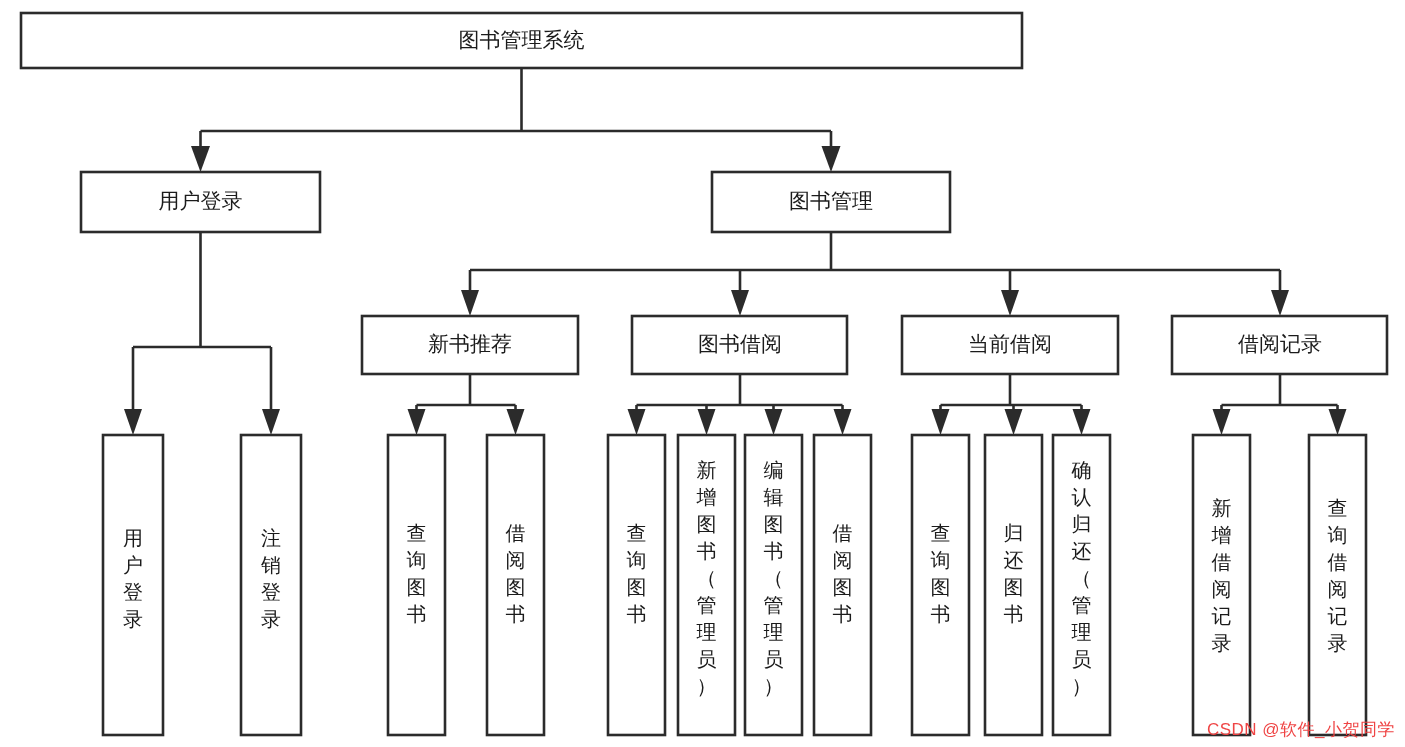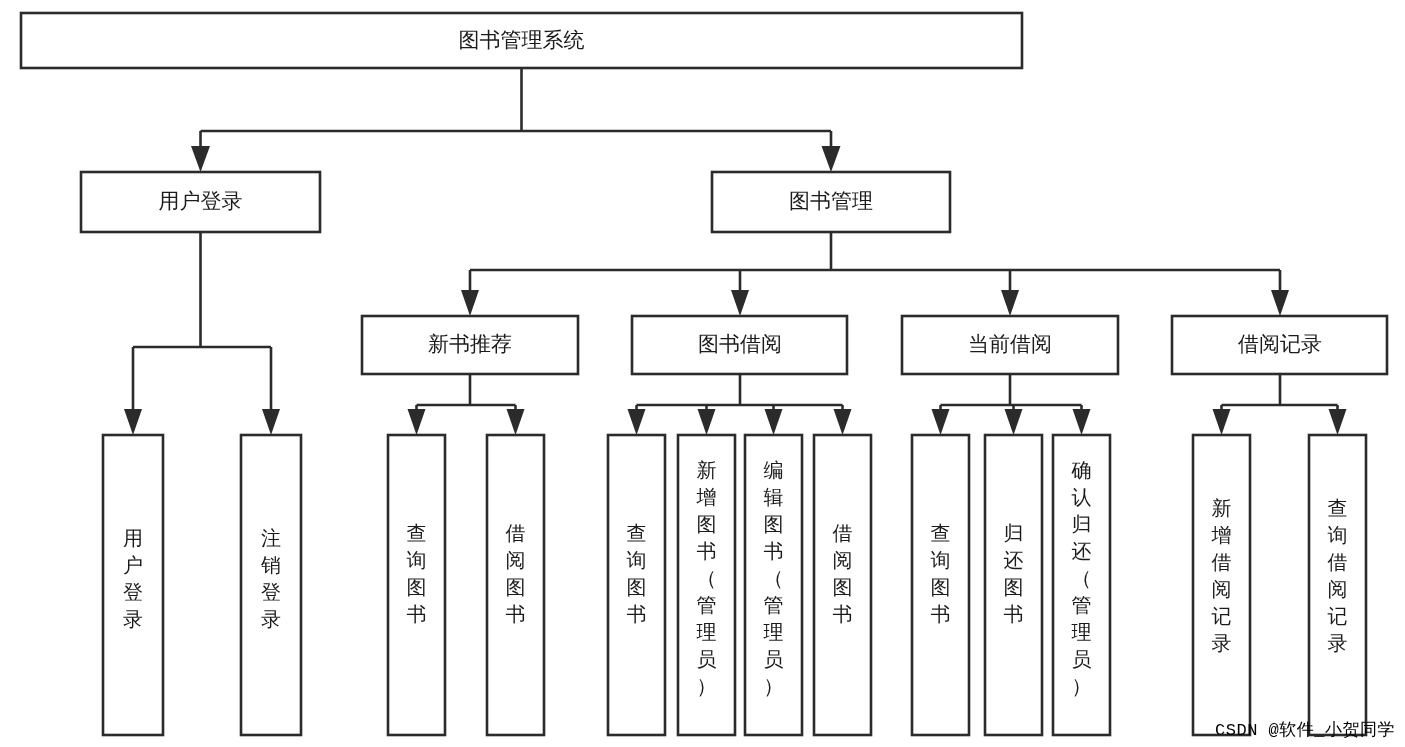--- a/index.html
+++ b/index.html
@@ -52,23 +52,23 @@
   .node-label-v {
     font-family: "Liberation Sans", "DejaVu Sans", sans-serif;
     font-size: 20px;
     fill: #1b1b1b;
     text-anchor: middle;
   }
   .watermark-text {
     position: absolute;
     right: 10px;
     bottom: 6px;
-    font-family: Liberation Mono, monospace;
+    font-family: Liberation Sans, sans-serif;
     font-size: 17px;
-    color: #000000;
+    color: #ef4444;
     white-space: nowrap;
     letter-spacing: 0.5px;
     pointer-events: none;
   }
 </style>
 </head>
 <body>
 
 <div id="diagram-root">
 

